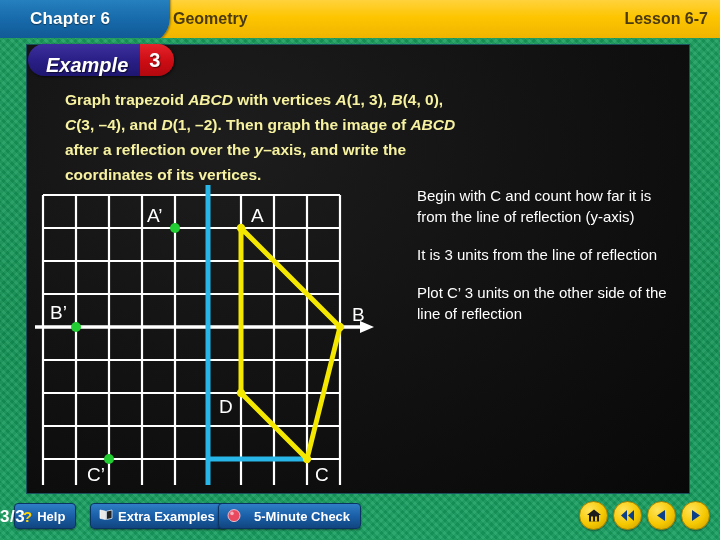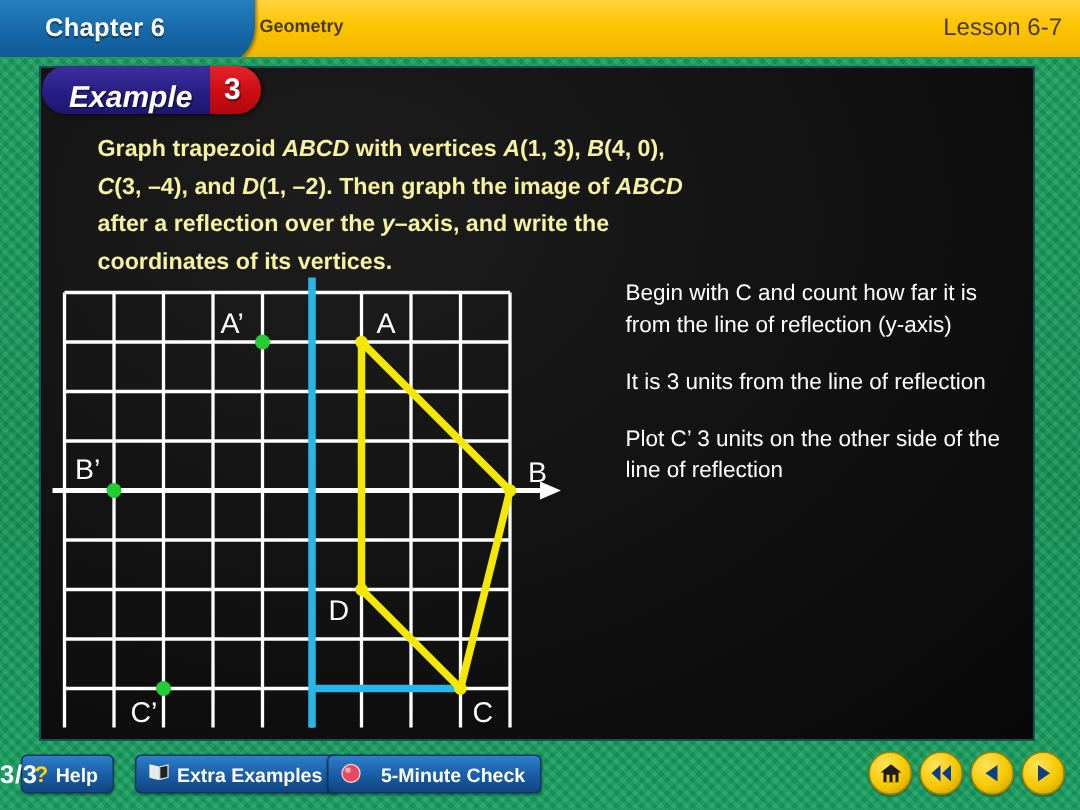--- a/index.html
+++ b/index.html
@@ -30,25 +30,25 @@
     border-radius:0 0 26px 0;
     box-shadow:1px 1px 2px rgba(0,0,0,.35);
   }
   .header .chapter-label{
     position:absolute;left:30px;top:9px;
     color:#ffffff;font-size:17px;font-weight:bold;letter-spacing:.2px;
     text-shadow:0 1px 1px rgba(0,0,0,.45);
   }
   .header .subject{
     position:absolute;left:173px;top:10px;
-    color:#4b3a10;font-size:12px;font-weight:bold;
+    color:#4b3a10;font-size:16px;font-weight:bold;
   }
   .header .lesson{
     position:absolute;right:12px;top:10px;
-    color:#4b3a10;font-size:16px;font-weight:normal;
+    color:#4b3a10;font-size:16px;font-weight:bold;
   }
   
   .example-pill{
     position:absolute;left:28px;top:44px;height:32px;
     display:flex;align-items:stretch;
     border-radius:16px;overflow:hidden;
     box-shadow:1px 1px 3px rgba(0,0,0,.6);
     z-index:4;
   }
   .example-pill .word{

